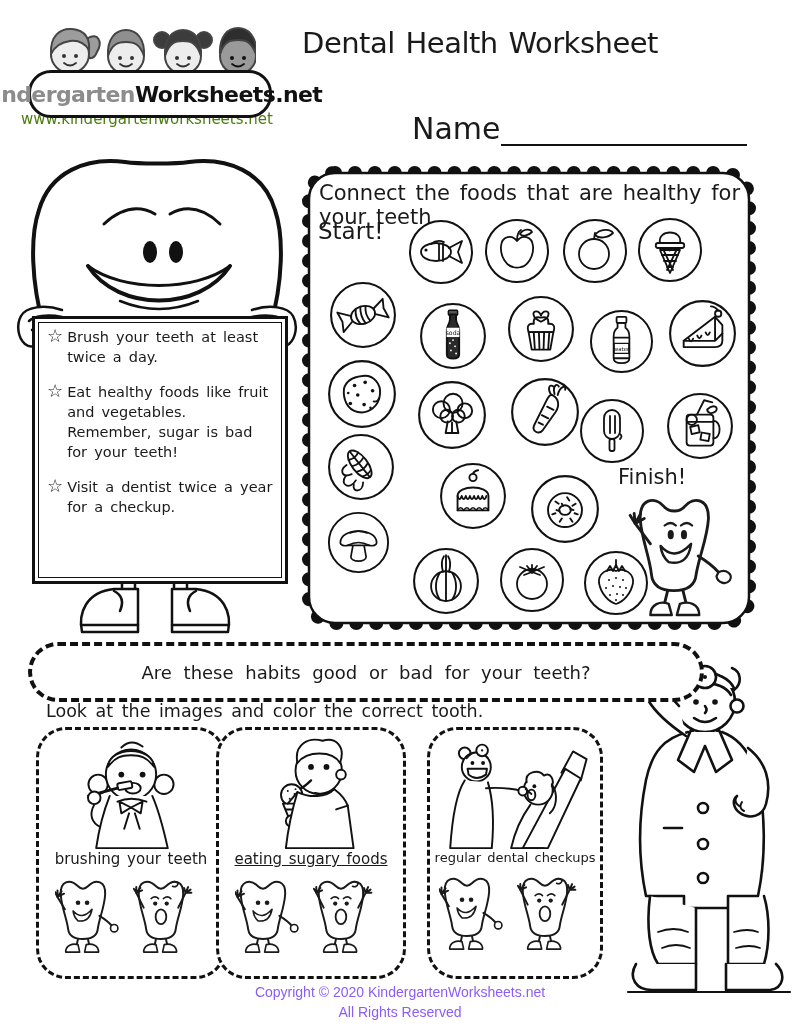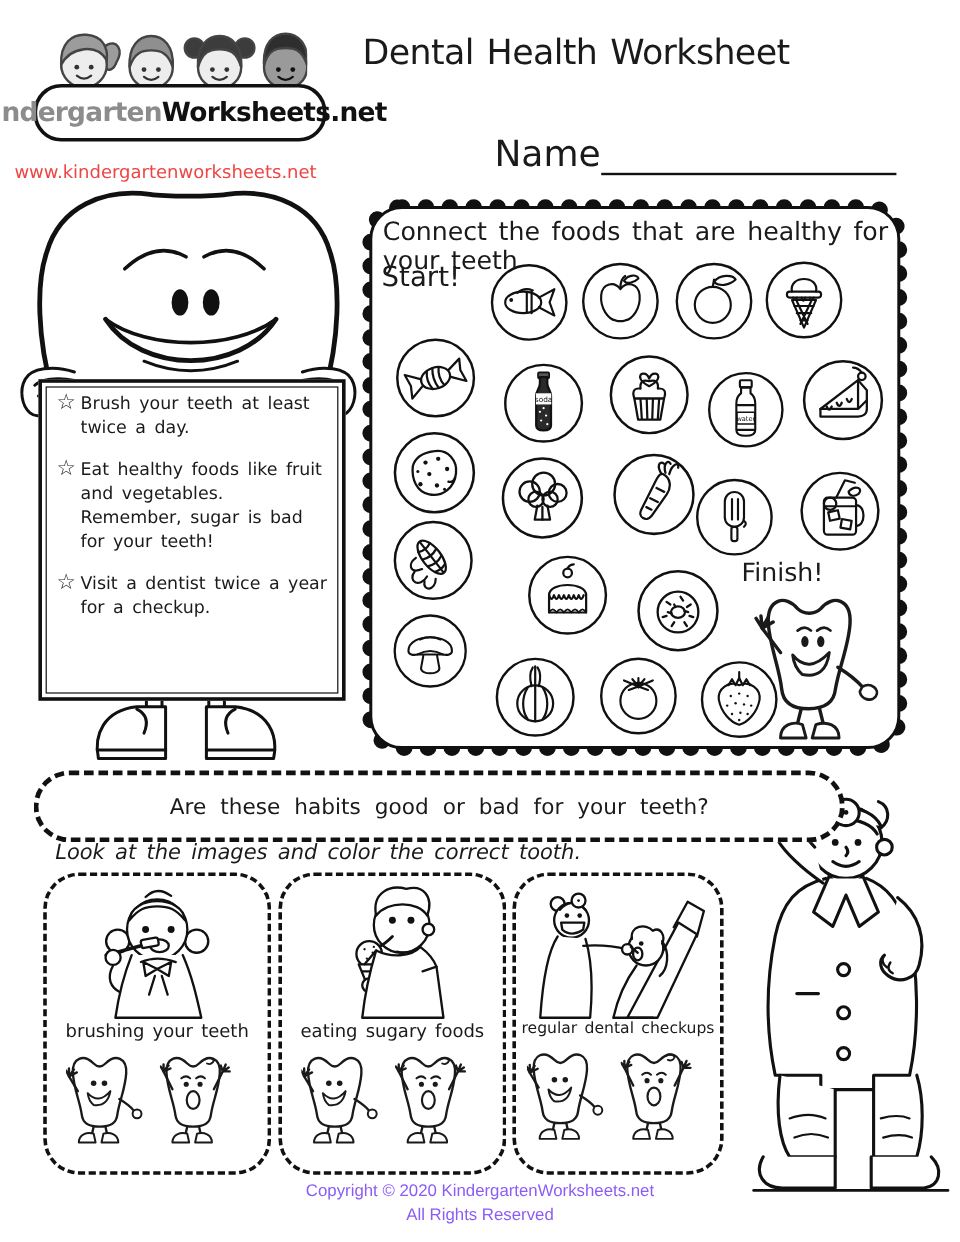--- a/index.html
+++ b/index.html
@@ -8,21 +8,21 @@
   .abs{position:absolute;}
   svg{display:block;}
   svg text{font-family:"DejaVu Sans",sans-serif;}
 
   
   .logo-pill{position:absolute;left:28px;top:70px;width:238px;height:42px;border:3px solid #111;
              border-radius:23px;background:#fff;display:flex;align-items:center;justify-content:center;
              white-space:nowrap;font-size:22px;letter-spacing:-0.6px;z-index:2;}
   .brand-first{color:#8c8c8c;font-weight:600;}
   .brand-second{color:#111;font-weight:700;}
-  .logo-url{position:absolute;left:12px;top:134px;width:270px;color:#ef4444;font-size:15px;}
+  .logo-url{position:absolute;left:12px;top:110px;width:270px;text-align:center;color:#4d7c0f;font-size:15px;}
   .page-title{position:absolute;left:300px;top:26px;width:360px;text-align:center;font-size:29px;
               letter-spacing:-0.5px;word-spacing:2px;}
   .name-row{position:absolute;left:412px;top:110px;font-size:30px;}
   .name-line{display:inline-block;width:246px;height:34px;border-bottom:2.5px solid #111;vertical-align:bottom;}
 
   
   .sign{position:absolute;left:32px;top:316px;width:250px;height:262px;border:3.5px solid #111;background:#fff;z-index:2;}
   .sign::before{content:"";position:absolute;inset:3px;border:1.5px solid #111;pointer-events:none;}
   .sign-title{margin:13px auto 4px;width:fit-content;font-size:17.5px;border-bottom:2.5px dashed #111;
               padding:0 2px 3px;white-space:nowrap;}
@@ -34,25 +34,25 @@
   .activity{position:absolute;left:298px;top:162px;width:462px;height:472px;}
   .activity-instruction{position:absolute;left:21px;top:19px;width:424px;font-size:21px;word-spacing:3px;}
   .start-label{position:absolute;left:20px;top:56px;font-size:23px;}
   .finish-label{position:absolute;left:320px;top:303px;font-size:21px;}
   .food{position:absolute;}
 
   
   .banner{position:absolute;left:28px;top:642px;width:668px;height:52px;border:4px dashed #111;
           border-radius:30px;background:#fff;display:flex;align-items:center;justify-content:center;
           font-size:18px;word-spacing:6px;white-space:nowrap;z-index:2;}
-  .look-line{position:absolute;left:46px;top:701px;font-size:17.5px;word-spacing:3px;font-style:italic;}
+  .look-line{position:absolute;left:46px;top:701px;font-size:17.5px;word-spacing:3px;}
   .card{position:absolute;top:727px;height:252px;border:3.5px dashed #111;border-radius:30px;background:#fff;
         box-sizing:border-box;z-index:2;}
   .card-1{left:36px;width:190px;}
-  .card-2{left:232px;width:190px;}
+  .card-2{left:216px;width:190px;text-decoration:underline;}
   .card-3{left:427px;width:176px;}
   .scene{display:block;margin:4px auto 0;}
   .card-label{text-align:center;font-size:15px;word-spacing:2px;margin-top:-2px;}
   .card-3 .card-label{font-size:13px;}
   .teeth-row{display:flex;justify-content:center;gap:4px;margin-top:1px;}
 
   
   .footer{position:absolute;left:0;top:982px;width:100%;text-align:center;color:#8b5cf6;
           font-size:14px;line-height:1.45;font-family:"Liberation Sans",sans-serif;}
 </style>

